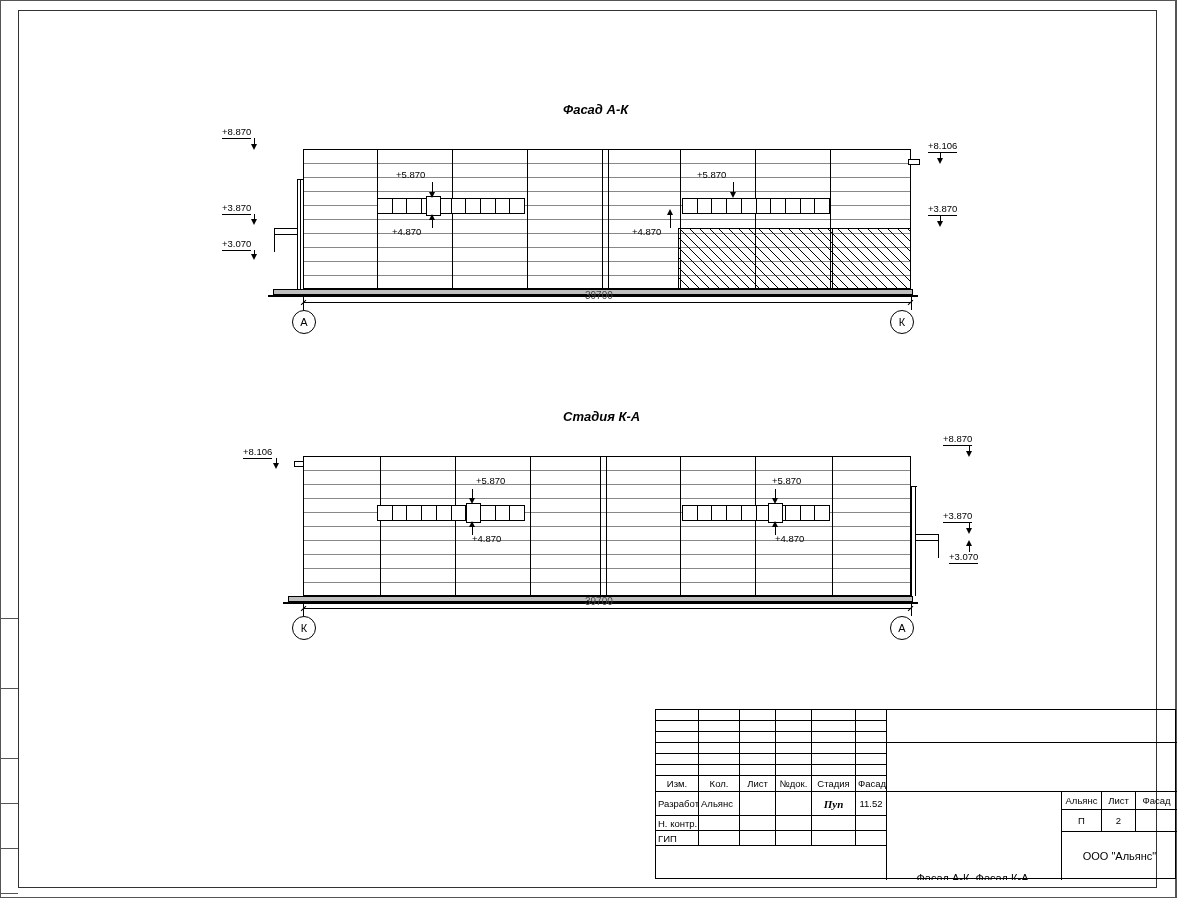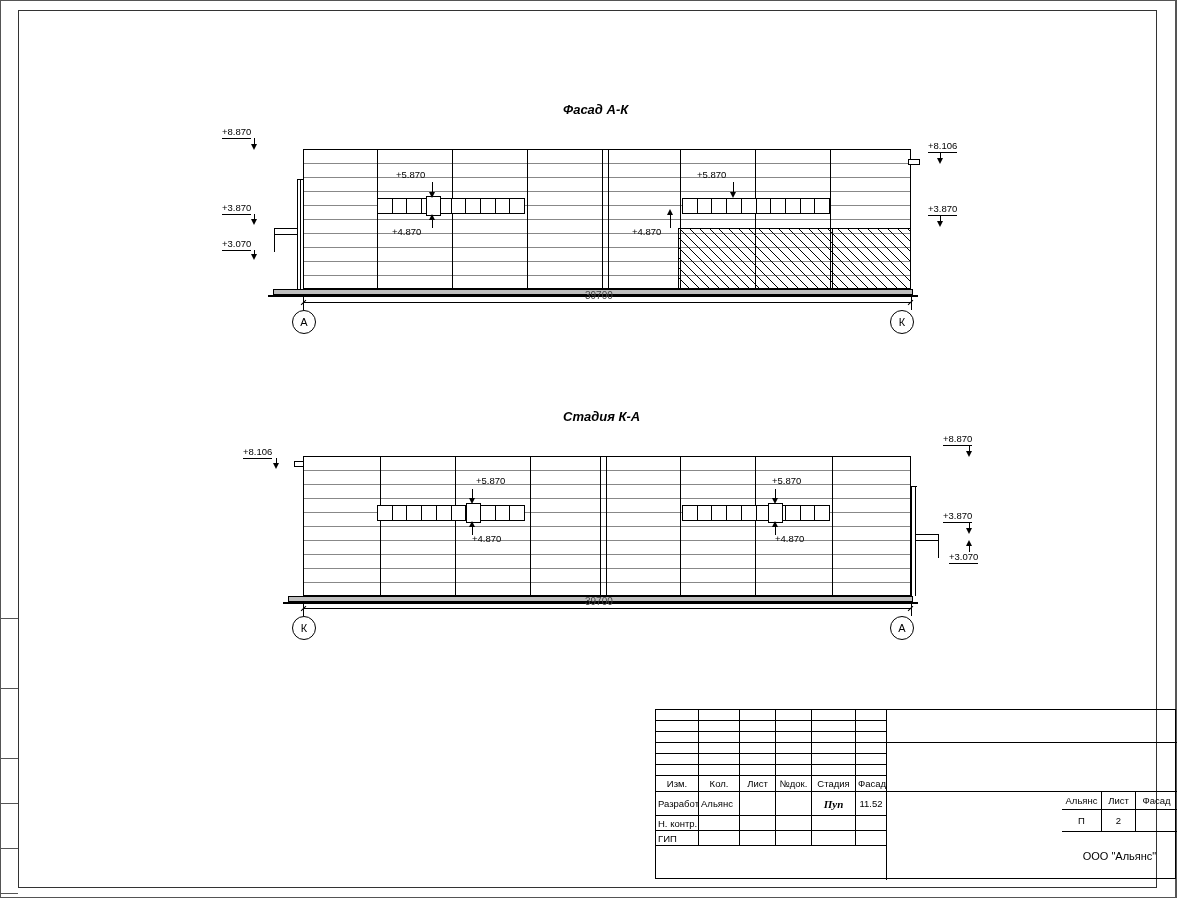--- a/index.html
+++ b/index.html
@@ -495,20 +495,21 @@
     <div class="cell" style="left:84px; top:121px; width:36px; height:15px;"></div>
     <div class="cell" style="left:120px; top:121px; width:36px; height:15px;"></div>
     <div class="cell" style="left:156px; top:121px; width:44px; height:15px;"></div>
     <div class="cell" style="left:200px; top:121px; width:31px; height:15px;"></div>
 
     <div class="cell" style="left:0px; top:136px; width:231px; height:34px; border-bottom:none;"></div>
 
     <div class="cell" style="left:231px; top:0px; width:290px; height:33px; border-right:none;"></div>
     <div class="cell" style="left:231px; top:33px; width:290px; height:49px; border-right:none;"></div>
 
+    <div class="cell ctr" style="left:231px; top:82px; width:175px; height:88px; line-height:170px; border-bottom:none; font-size:11px;">Фасад А-К, Фасад К-А.</div>
 
     <div class="cell ctr" style="left:406px; top:82px; width:40px; height:18px; line-height:16px;">Альянс</div>
     <div class="cell ctr" style="left:446px; top:82px; width:34px; height:18px; line-height:16px;">Лист</div>
     <div class="cell ctr" style="left:480px; top:82px; width:41px; height:18px; line-height:16px; border-right:none;">Фасад</div>
 
     <div class="cell ctr" style="left:406px; top:100px; width:40px; height:22px; line-height:20px;">П</div>
     <div class="cell ctr" style="left:446px; top:100px; width:34px; height:22px; line-height:20px;">2</div>
     <div class="cell ctr" style="left:480px; top:100px; width:41px; height:22px; line-height:20px; border-right:none;"></div>
 
     <div class="cell ctr" style="left:406px; top:122px; width:115px; height:48px; line-height:46px; border-right:none; border-bottom:none; font-size:11px;">ООО "Альянс"</div>

